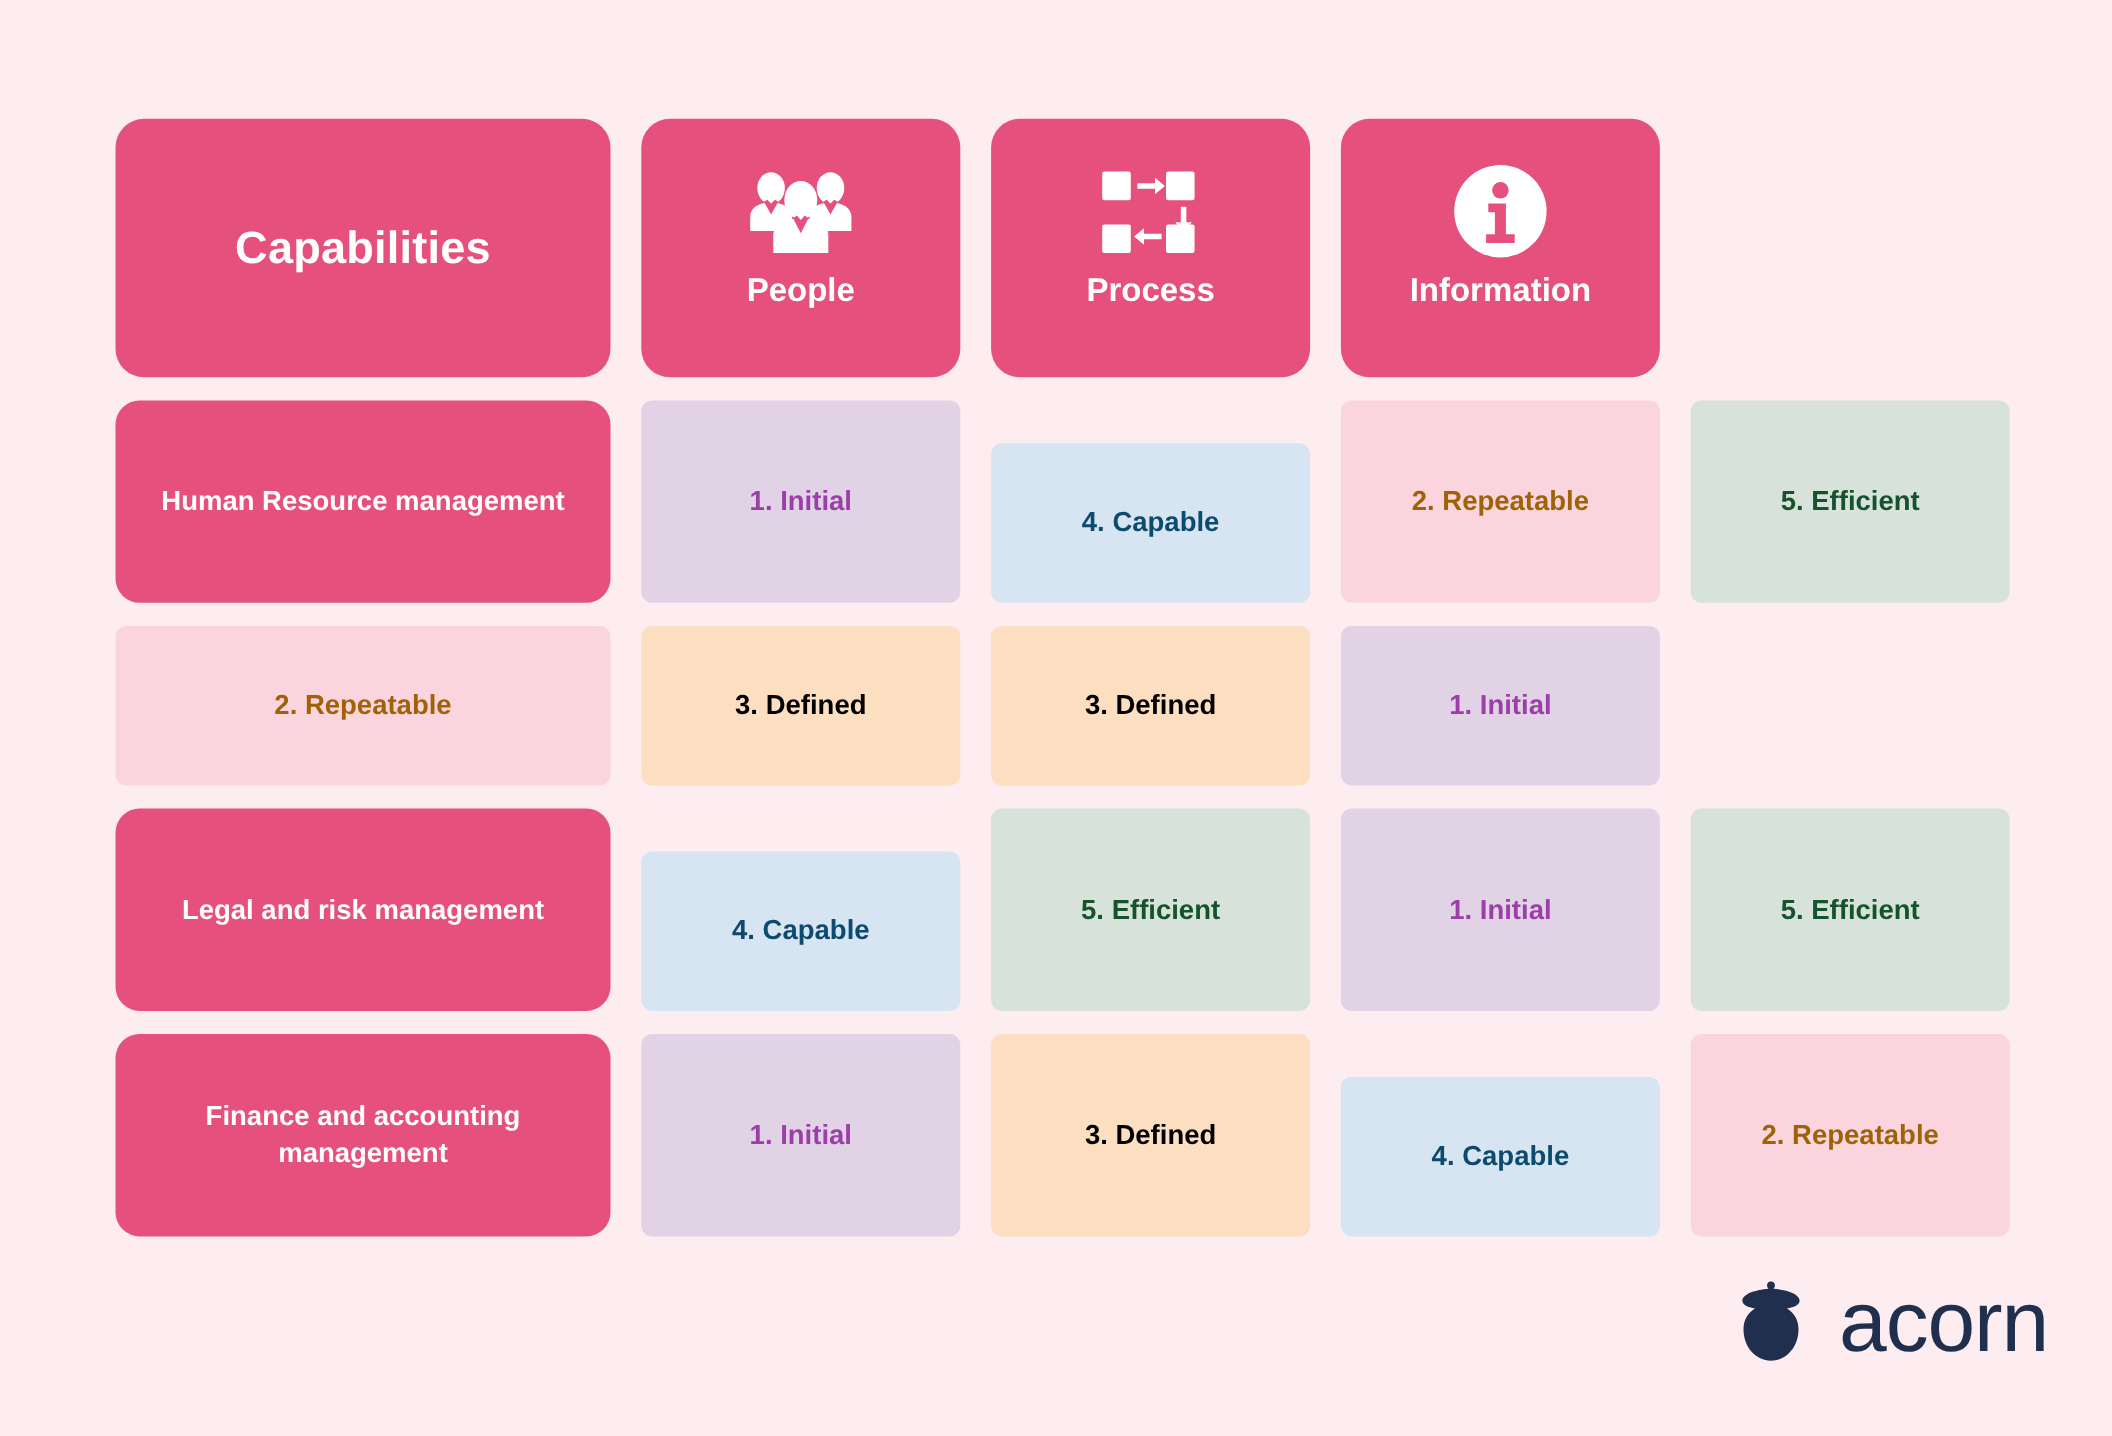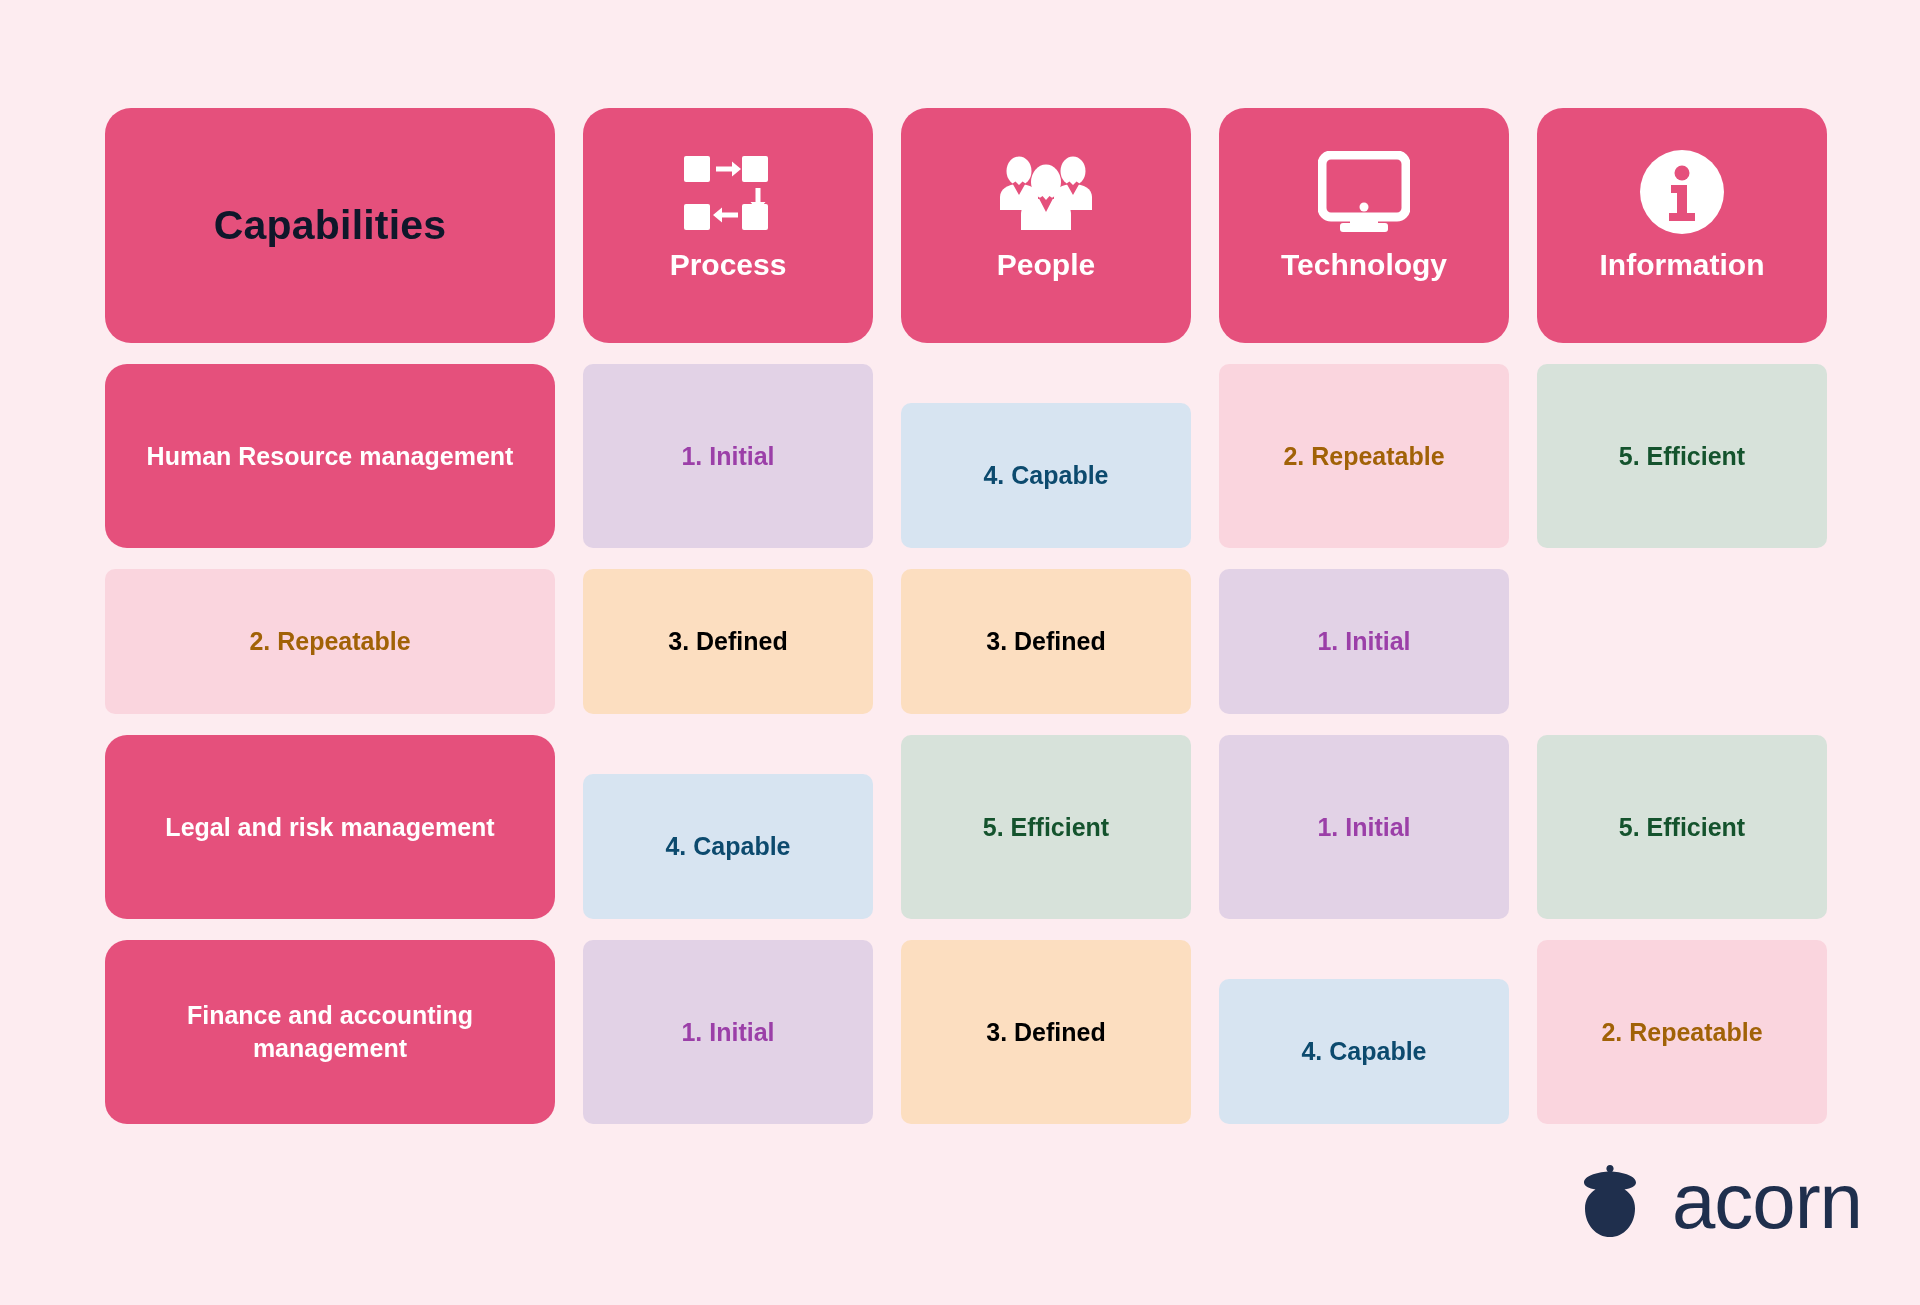--- a/index.html
+++ b/index.html
@@ -34,21 +34,21 @@
 
   
   .hdr-title {
     grid-column: 1;
     background: #e5507c;
     border-radius: 26px;
     height: 235px;
     display: flex;
     align-items: center;
     justify-content: center;
-    color: #0f172a;
+    color: #ffffff;
     font-size: 41px;
     font-weight: bold;
     letter-spacing: .2px;
   }
 
   .hdr-col {
     background: #e5507c;
     border-radius: 26px;
     height: 235px;
     display: flex;
@@ -126,60 +126,49 @@
   }
   svg { display: block; }
 </style>
 </head>
 <body>
 
 <div id="board">
 
   <div class="matrix">
       <div class="hdr-title">Capabilities</div>
-      <div class="hdr-col">
-      <span class="hdr-icon">
-          <svg width="96" height="84" viewBox="0 0 96 84">
-      <rect x="4" y="6" width="26" height="26" rx="2" fill="#ffffff"></rect>
-      <rect x="62" y="6" width="26" height="26" rx="2" fill="#ffffff"></rect>
-      <rect x="4" y="54" width="26" height="26" rx="2" fill="#ffffff"></rect>
-      <rect x="62" y="54" width="26" height="26" rx="2" fill="#ffffff"></rect>
-      <path d="M36 16.5 h16 v-5 l9 7.5 -9 7.5 v-5 h-16 Z" fill="#ffffff"></path>
-      <path d="M80.5 38 v14 h5 l-7.5 9 -7.5 -9 h5 v-14 Z" fill="#ffffff"></path>
-      <path d="M58 62.5 h-16 v-5 l-9 7.5 9 7.5 v-5 h16 Z" fill="#ffffff"></path>
-    </svg>
-        </span>
-      <span class="hdr-col-label">Process</span>
-    </div>
       <div class="hdr-col">
       <span class="hdr-icon">
           <svg width="104" height="80" viewBox="0 0 104 80">
       <ellipse cx="25" cy="19" rx="12.5" ry="14.5" fill="#ffffff"></ellipse>
       <path d="M6 58 V45 c0-8 8-13 19-13 s19 5 19 13 V58 Z" fill="#ffffff"></path>
       <ellipse cx="79" cy="19" rx="12.5" ry="14.5" fill="#ffffff"></ellipse>
       <path d="M60 58 V45 c0-8 8-13 19-13 s19 5 19 13 V58 Z" fill="#ffffff"></path>
       <ellipse cx="52" cy="30" rx="15" ry="17.5" fill="#ffffff"></ellipse>
       <path d="M27 78 V62 c0-9.5 10-15.5 25-15.5 s25 6 25 15.5 V78 Z" fill="#ffffff"></path>
       <path d="M45 46.5 L52 60 L59 46.5 L55.5 44 L52 48 L48.5 44 Z" fill="#e5507c"></path>
       <path d="M18.5 31.5 L25 43 L31.5 31.5 L28.5 29.6 L25 33 L21.5 29.6 Z" fill="#e5507c"></path>
       <path d="M72.5 31.5 L79 43 L85.5 31.5 L82.5 29.6 L79 33 L75.5 29.6 Z" fill="#e5507c"></path>
     </svg>
         </span>
       <span class="hdr-col-label">People</span>
     </div>
       <div class="hdr-col">
       <span class="hdr-icon">
-          <svg width="92" height="82" viewBox="0 0 92 82">
-      <rect x="4" y="4" width="84" height="62" rx="9" fill="none" stroke="#ffffff" stroke-width="9"></rect>
-      <circle cx="46" cy="56" r="4.5" fill="#ffffff"></circle>
-      <rect x="32" y="66" width="28" height="8" fill="#ffffff"></rect>
-      <rect x="22" y="72" width="48" height="9" rx="3" fill="#ffffff"></rect>
+          <svg width="96" height="84" viewBox="0 0 96 84">
+      <rect x="4" y="6" width="26" height="26" rx="2" fill="#ffffff"></rect>
+      <rect x="62" y="6" width="26" height="26" rx="2" fill="#ffffff"></rect>
+      <rect x="4" y="54" width="26" height="26" rx="2" fill="#ffffff"></rect>
+      <rect x="62" y="54" width="26" height="26" rx="2" fill="#ffffff"></rect>
+      <path d="M36 16.5 h16 v-5 l9 7.5 -9 7.5 v-5 h-16 Z" fill="#ffffff"></path>
+      <path d="M80.5 38 v14 h5 l-7.5 9 -7.5 -9 h5 v-14 Z" fill="#ffffff"></path>
+      <path d="M58 62.5 h-16 v-5 l-9 7.5 9 7.5 v-5 h16 Z" fill="#ffffff"></path>
     </svg>
         </span>
-      <span class="hdr-col-label">Technology</span>
+      <span class="hdr-col-label">Process</span>
     </div>
       <div class="hdr-col">
       <span class="hdr-icon">
           <svg width="88" height="88" viewBox="0 0 88 88">
       <circle cx="44" cy="44" r="42" fill="#ffffff"></circle>
       <circle cx="44" cy="25" r="7.5" fill="#e5507c"></circle>
       <path d="M33 37 h16 v28 h8 v8 h-26 v-8 h8 v-20 h-6 Z" fill="#e5507c"></path>
     </svg>
         </span>
       <span class="hdr-col-label">Information</span>

